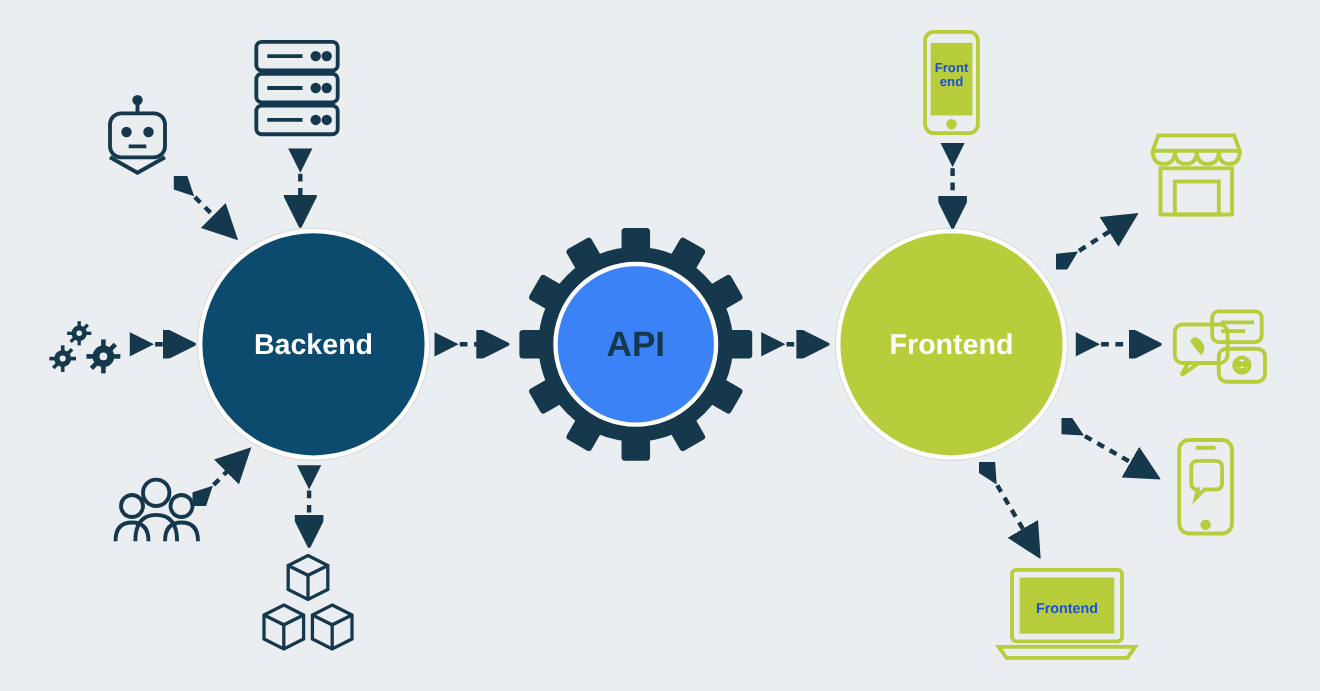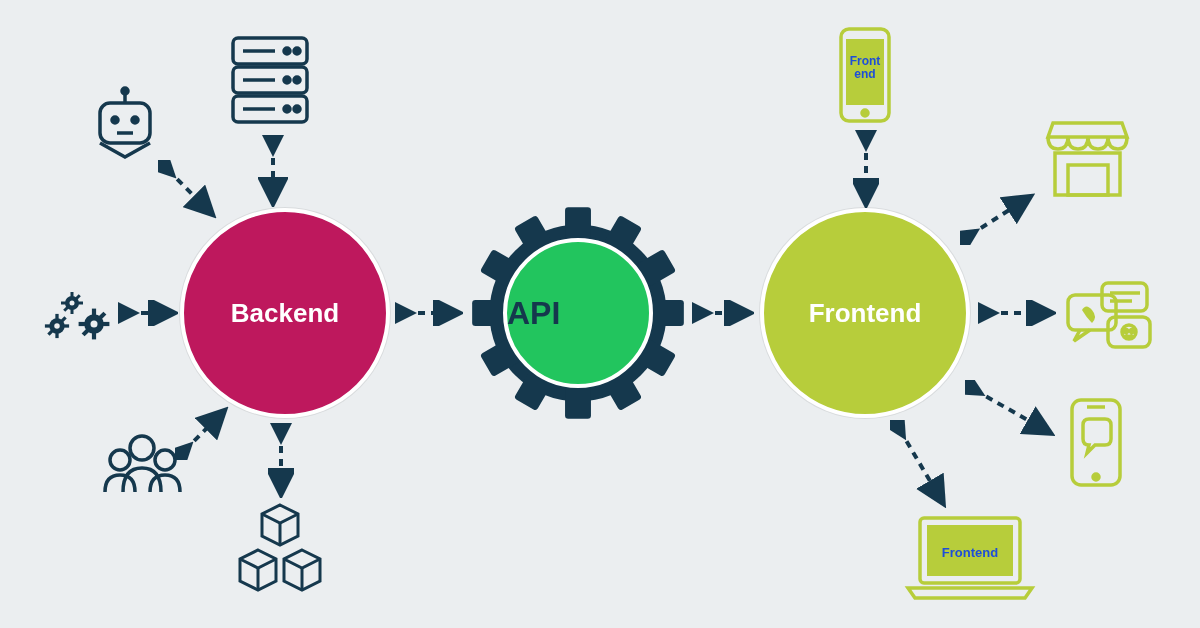--- a/index.html
+++ b/index.html
@@ -18,21 +18,21 @@
     align-items: center;
     justify-content: center;
     font-weight: bold;
     color: #fff;
     border: 4px solid #fff;
     box-shadow: 0 0 0 1px rgba(0,0,0,0.08);
   }
   .circle.backend {
     width: 210px; height: 210px;
     left: 180px; top: 208px;
-    background: #be185d;
+    background: #0c4a6e;
     font-size: 26px;
   }
   .circle.frontend {
     width: 210px; height: 210px;
     left: 760px; top: 208px;
     background: #b7cd3b;
     font-size: 26px;
   }
   .api-wrap {
     position: absolute;
@@ -40,23 +40,23 @@
     width: 216px; height: 216px;
     display: flex; align-items: center; justify-content: center;
   }
   .api-gear {
     position: absolute; inset: 0;
   }
   .api-inner {
     position: relative;
     width: 150px; height: 150px;
     border-radius: 50%;
-    background: #22c55e;
+    background: #3b82f6;
     border: 4px solid #fff;
-    display: flex; align-items: center; justify-content: flex-start;
+    display: flex; align-items: center; justify-content: center;
     font-size: 32px; font-weight: bold; color: #15384d;
     z-index: 2;
   }
   .icon { position: absolute; }
   .icon svg { display: block; }
   .arrow { position: absolute; }
   .laptop-label, .phone-label {
     position: absolute;
     color: #1d4ed8;
     font-weight: bold;

